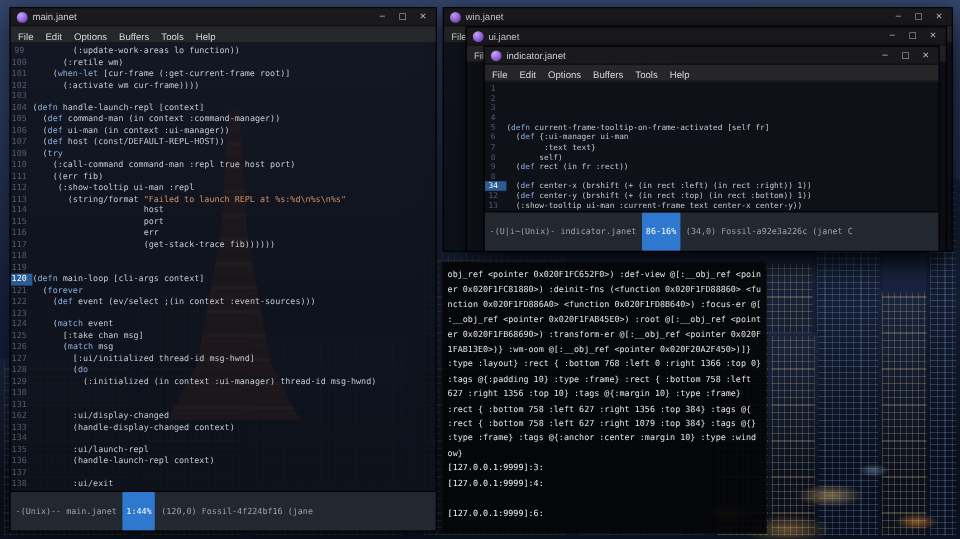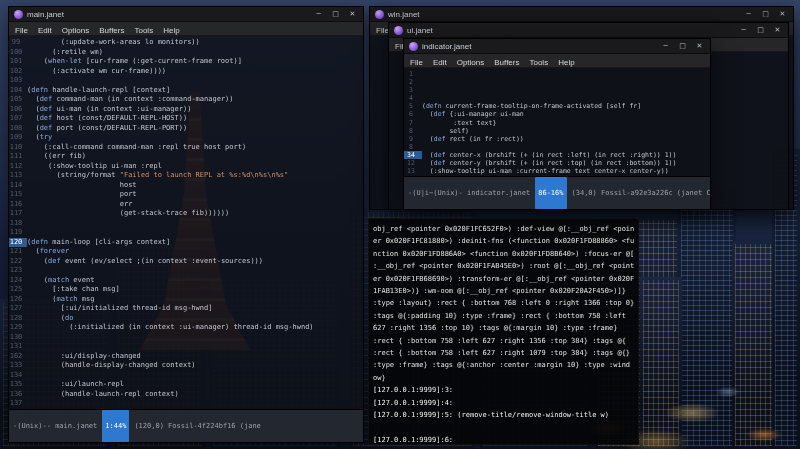--- a/index.html
+++ b/index.html
@@ -48,21 +48,21 @@
   .cl.hi .ln{background:#2d5c94;color:#fff;font-weight:normal}
   .str{color:#cf9064}
   .kw{color:#8cabda}
   .modeline{position:absolute;left:0;right:0;bottom:0;background:#23272f;border-top:1px solid #000;
     display:flex;align-items:center;padding:0 4px;gap:5px;color:#9aa2ae;
     font:7px "DejaVu Sans Mono",monospace;white-space:nowrap;overflow:hidden}
   .badge{background:#2f78cf;color:#fff;padding:12px 3px;border-radius:1px}
   
   .win-win{left:369px;top:6px;width:425px;height:204px;z-index:2}
   .win-ui{left:388px;top:22px;width:401px;height:188px;z-index:3}
-  .win-indicator{left:403px;top:38px;width:308px;height:172px;z-index:4}
+  .win-indicator{left:403px;top:38px;width:380px;height:172px;z-index:4}
   .win-main{left:8px;top:6px;width:356px;height:437px;z-index:5;background:rgba(14,17,25,.87)}
   .win-main .code{top:30px;bottom:15px;font:7px/9.5px "DejaVu Sans Mono",monospace}
   .win-indicator .code{top:30px;bottom:14px;font:6.5px/8.1px "DejaVu Sans Mono",monospace}
   .win-indicator .modeline,.win-indicator .titlebar{font-size:7px}
   
   .terminal{position:absolute;left:368px;top:218px;width:271px;height:227px;z-index:6;
     background:rgba(4,5,7,.93);border:1px solid #101010;padding:4px 4px;
     font:7px/12.4px "DejaVu Sans Mono",monospace;color:#e4e4e0;overflow:hidden}
   .tl{white-space:pre;overflow:hidden}
   .tl.pr{color:#f4f4ee}
@@ -182,30 +182,29 @@
     </div>
     <div class="menubar">
         <span class="mi">File</span>
         <span class="mi">Edit</span>
         <span class="mi">Options</span>
         <span class="mi">Buffers</span>
         <span class="mi">Tools</span>
         <span class="mi">Help</span>
       </div>
     <div class="code">
-        <div class="cl"><span class="ln">99</span><span class="ct">        (:update-work-areas lo monitors))</span></div>
+        <div class="cl"><span class="ln">99</span><span class="ct">        (:update-work-areas lo function))</span></div>
         <div class="cl"><span class="ln">100</span><span class="ct">      (:retile wm)</span></div>
         <div class="cl"><span class="ln">101</span><span class="ct">    (<span class="kw">when-let</span> [cur-frame (:get-current-frame root)]</span></div>
         <div class="cl"><span class="ln">102</span><span class="ct">      (:activate wm cur-frame))))</span></div>
         <div class="cl"><span class="ln">103</span><span class="ct">&nbsp;</span></div>
         <div class="cl"><span class="ln">104</span><span class="ct">(<span class="kw">defn</span> handle-launch-repl [context]</span></div>
         <div class="cl"><span class="ln">105</span><span class="ct">  (<span class="kw">def</span> command-man (in context :command-manager))</span></div>
         <div class="cl"><span class="ln">106</span><span class="ct">  (<span class="kw">def</span> ui-man (in context :ui-manager))</span></div>
         <div class="cl"><span class="ln">107</span><span class="ct">  (<span class="kw">def</span> host (const/DEFAULT-REPL-HOST))</span></div>
-        <div class="cl"><span class="ln">108</span><span class="ct">  (<span class="kw">def</span> port (const/DEFAULT-REPL-PORT))</span></div>
         <div class="cl"><span class="ln">109</span><span class="ct">  (<span class="kw">try</span></span></div>
         <div class="cl"><span class="ln">110</span><span class="ct">    (:call-command command-man :repl true host port)</span></div>
         <div class="cl"><span class="ln">111</span><span class="ct">    ((err fib)</span></div>
         <div class="cl"><span class="ln">112</span><span class="ct">     (:show-tooltip ui-man :repl</span></div>
         <div class="cl"><span class="ln">113</span><span class="ct">       (string/format <span class="str">"Failed to launch REPL at %s:%d\n%s\n%s"</span></span></div>
         <div class="cl"><span class="ln">114</span><span class="ct">                      host</span></div>
         <div class="cl"><span class="ln">115</span><span class="ct">                      port</span></div>
         <div class="cl"><span class="ln">116</span><span class="ct">                      err</span></div>
         <div class="cl"><span class="ln">117</span><span class="ct">                      (get-stack-trace fib))))))</span></div>
         <div class="cl"><span class="ln">118</span><span class="ct">&nbsp;</span></div>
@@ -247,18 +246,17 @@
       <div class="tl">1FAB13E0&gt;)} :wm-oom @[:__obj_ref &lt;pointer 0x020F20A2F450&gt;)]}</div>
       <div class="tl">:type :layout} :rect { :bottom 768 :left 0 :right 1366 :top 0}</div>
       <div class="tl">:tags @{:padding 10} :type :frame} :rect { :bottom 758 :left</div>
       <div class="tl">627 :right 1356 :top 10} :tags @{:margin 10} :type :frame}</div>
       <div class="tl">:rect { :bottom 758 :left 627 :right 1356 :top 384} :tags @{</div>
       <div class="tl">:rect { :bottom 758 :left 627 :right 1079 :top 384} :tags @{}</div>
       <div class="tl">:type :frame} :tags @{:anchor :center :margin 10} :type :wind</div>
       <div class="tl">ow}</div>
       <div class="tl pr">[127.0.0.1:9999]:3:</div>
       <div class="tl pr">[127.0.0.1:9999]:4:</div>
-      <div class="tl pr">[127.0.0.1:9999]:5: (remove-title/remove-window-title w)</div>
       <div class="tl">&nbsp;</div>
       <div class="tl pr">[127.0.0.1:9999]:6:</div>
     </section>
 
 </div>
 
 </body></html>

